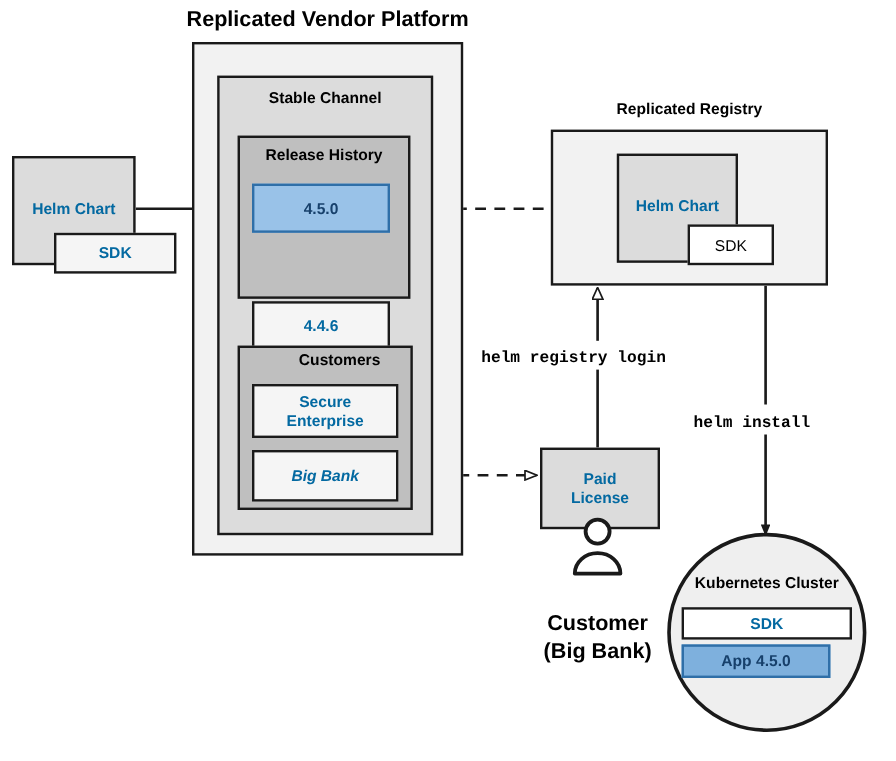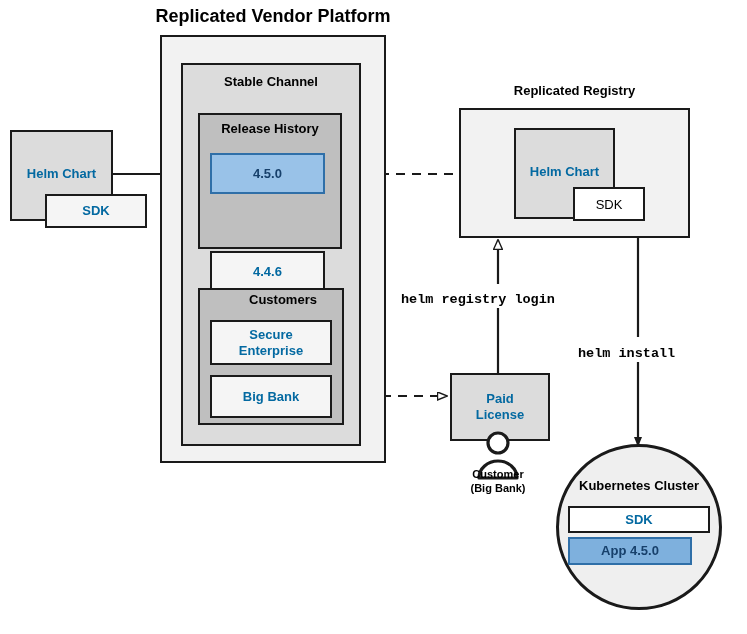--- a/index.html
+++ b/index.html
@@ -115,21 +115,21 @@
   }
   #release-446 { top: 203px; margin-top: 48px; }
 
   .customer-item {
     left: 210px; width: 122px;
     border: 2px solid #1a1a1a;
     background: #f5f5f5;
     font-size: 13px;
   }
   #customer-secure { top: 320px; height: 45px; }
-  #customer-bigbank { top: 375px; height: 43px; }
+  #customer-bigbank { top: 375px; height: 43px; font-style: italic; }
 
   
   #helm-chart-source {
     left: 10px; top: 130px; width: 103px; height: 91px;
     background: #dcdcdc;
     border: 2px solid #1a1a1a;
     font-size: 13px;
     align-items: center;
     justify-content: center;
   }
@@ -187,22 +187,22 @@
     border: 2px solid #1a1a1a;
     font-size: 13px;
     flex-direction: column;
   }
 
   #customer-person-icon {
     position: absolute;
     left: 473px; top: 430px; width: 50px; height: 50px;
   }
   #customer-caption {
-    left: 430px; top: 468px; width: 136px;
-    font-size: 11px;
+    left: 430px; top: 508px; width: 136px;
+    font-size: 18px;
     line-height: 1.25;
     white-space: normal;
   }
 
   
   #k8s-circle {
     position: absolute;
     left: 556px; top: 444px; width: 166px; height: 166px;
     border-radius: 50%;
     background: #efefef;

